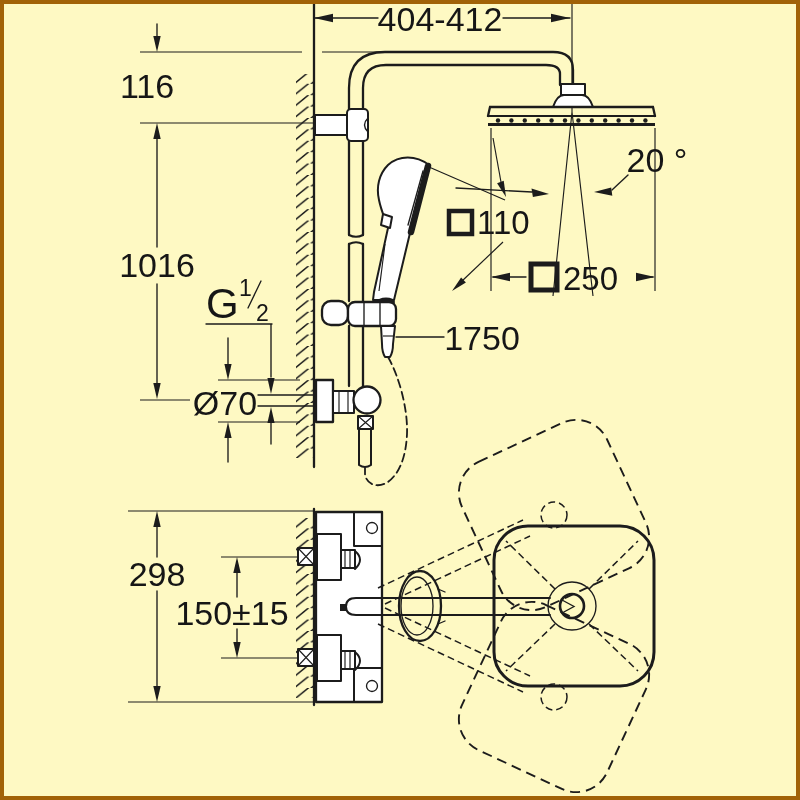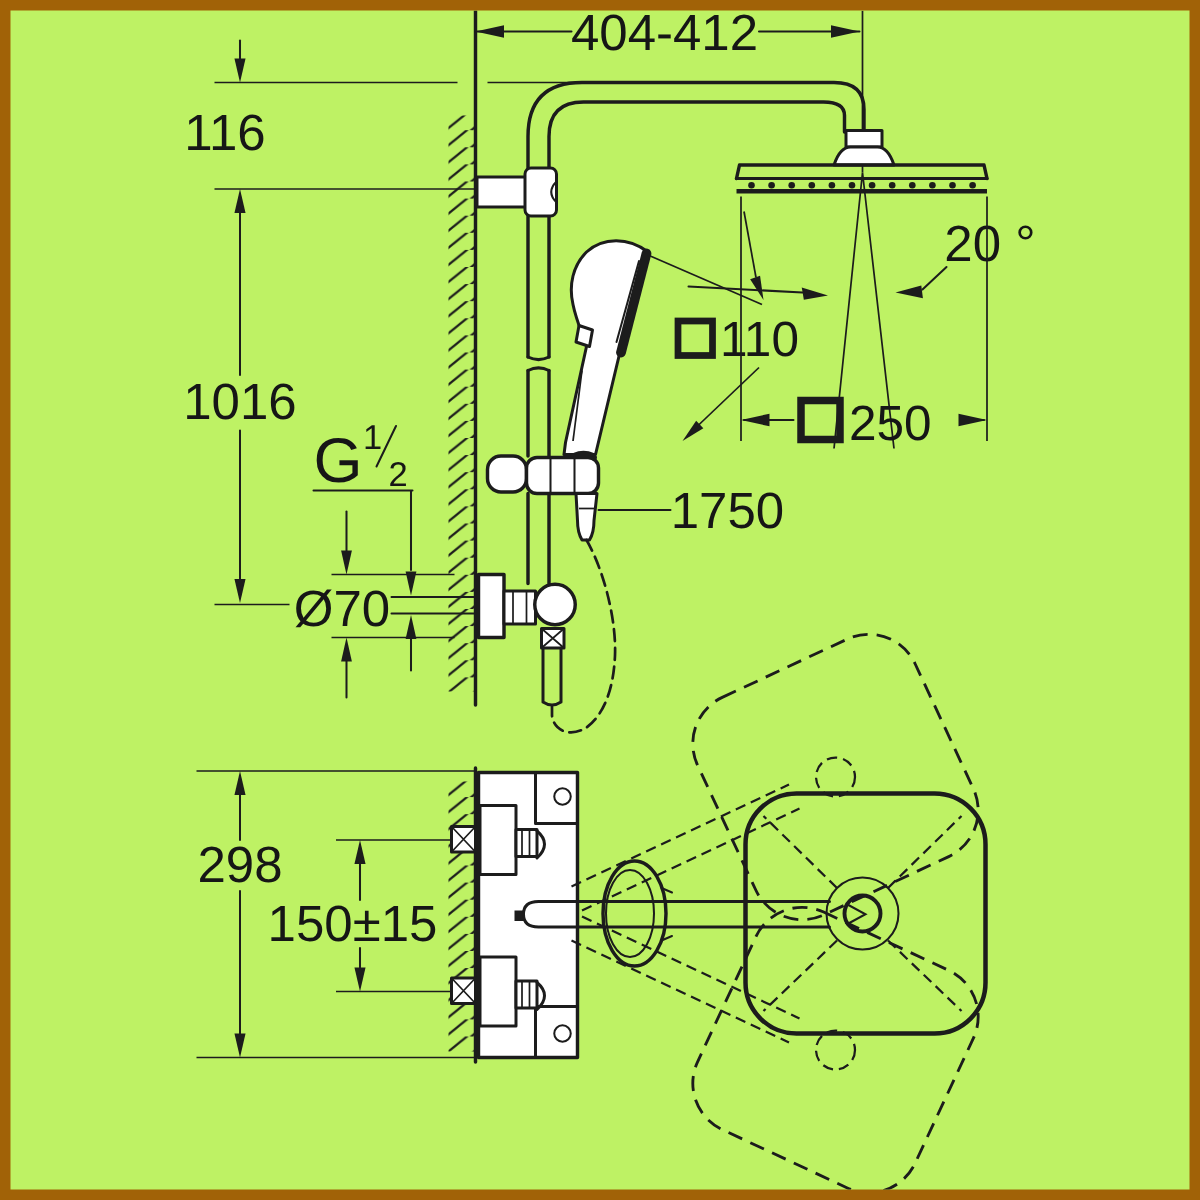--- a/index.html
+++ b/index.html
@@ -1,16 +1,16 @@
 <!DOCTYPE html>
 <html><head>
 <meta charset="utf-8">
 <style>
   html,body{margin:0;padding:0;background:#fff}
-  .frame{width:800px;height:800px;background:#bef264;border:7px solid #a16207;box-sizing:border-box;position:relative;overflow:hidden}
+  .frame{width:800px;height:800px;background:#fef9c3;border:4px solid #a16207;box-sizing:border-box;position:relative;overflow:hidden}
   svg{display:block}
   .o{stroke:#1c1c1c;fill:none;stroke-width:2.3;stroke-linecap:round;stroke-linejoin:round}
   .o2{stroke:#1c1c1c;fill:none;stroke-width:2;stroke-linecap:round;stroke-linejoin:round}
   .o3{stroke:#1c1c1c;fill:none;stroke-width:3;stroke-linejoin:round}
   .w{fill:#ffffff}
   .d{stroke:#1c1c1c;fill:none;stroke-width:1.35;stroke-linecap:round}
   .e{stroke:#1c1c1c;fill:none;stroke-width:1.15}
   .ah{fill:#1c1c1c;stroke:none}
   .fb{fill:#1c1c1c}
   .dashh{stroke:#1c1c1c;fill:none;stroke-width:1.8;stroke-dasharray:8 4.5;stroke-linecap:round}

